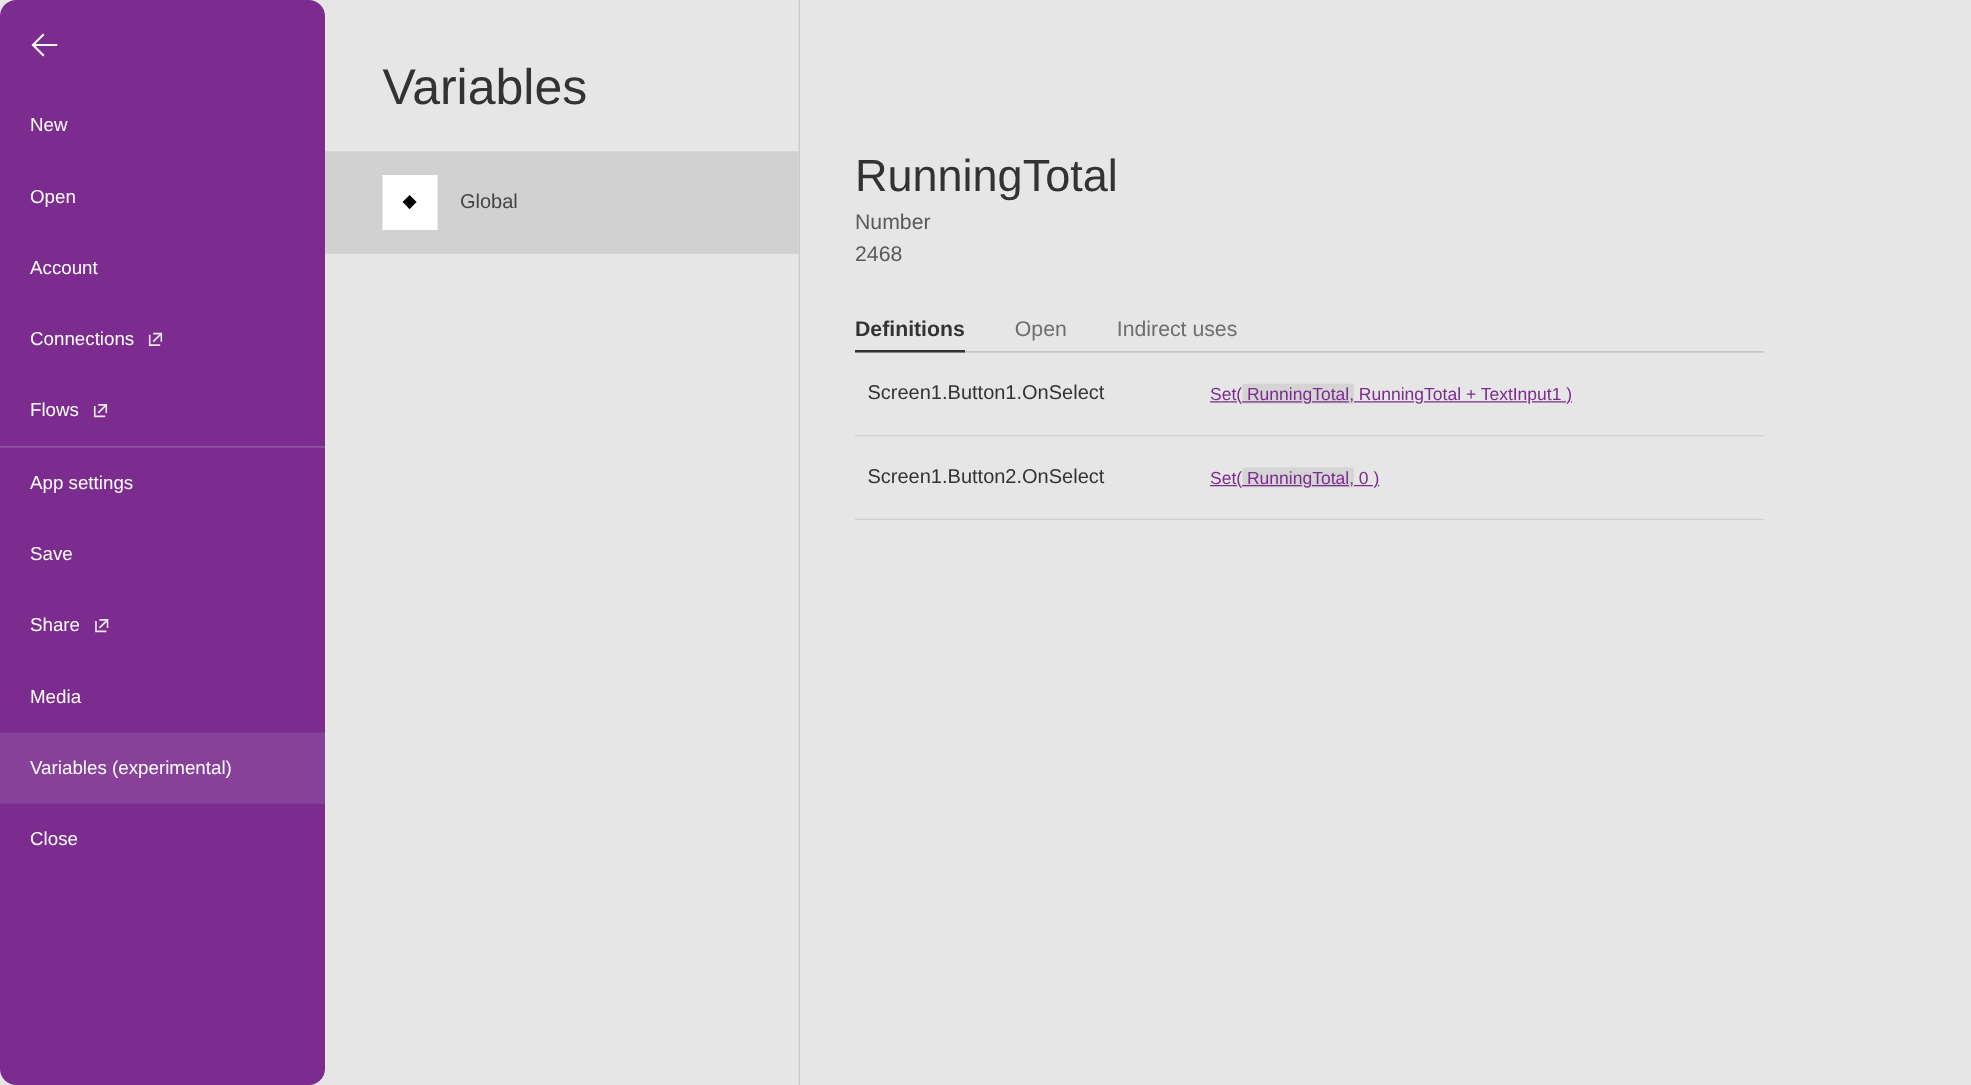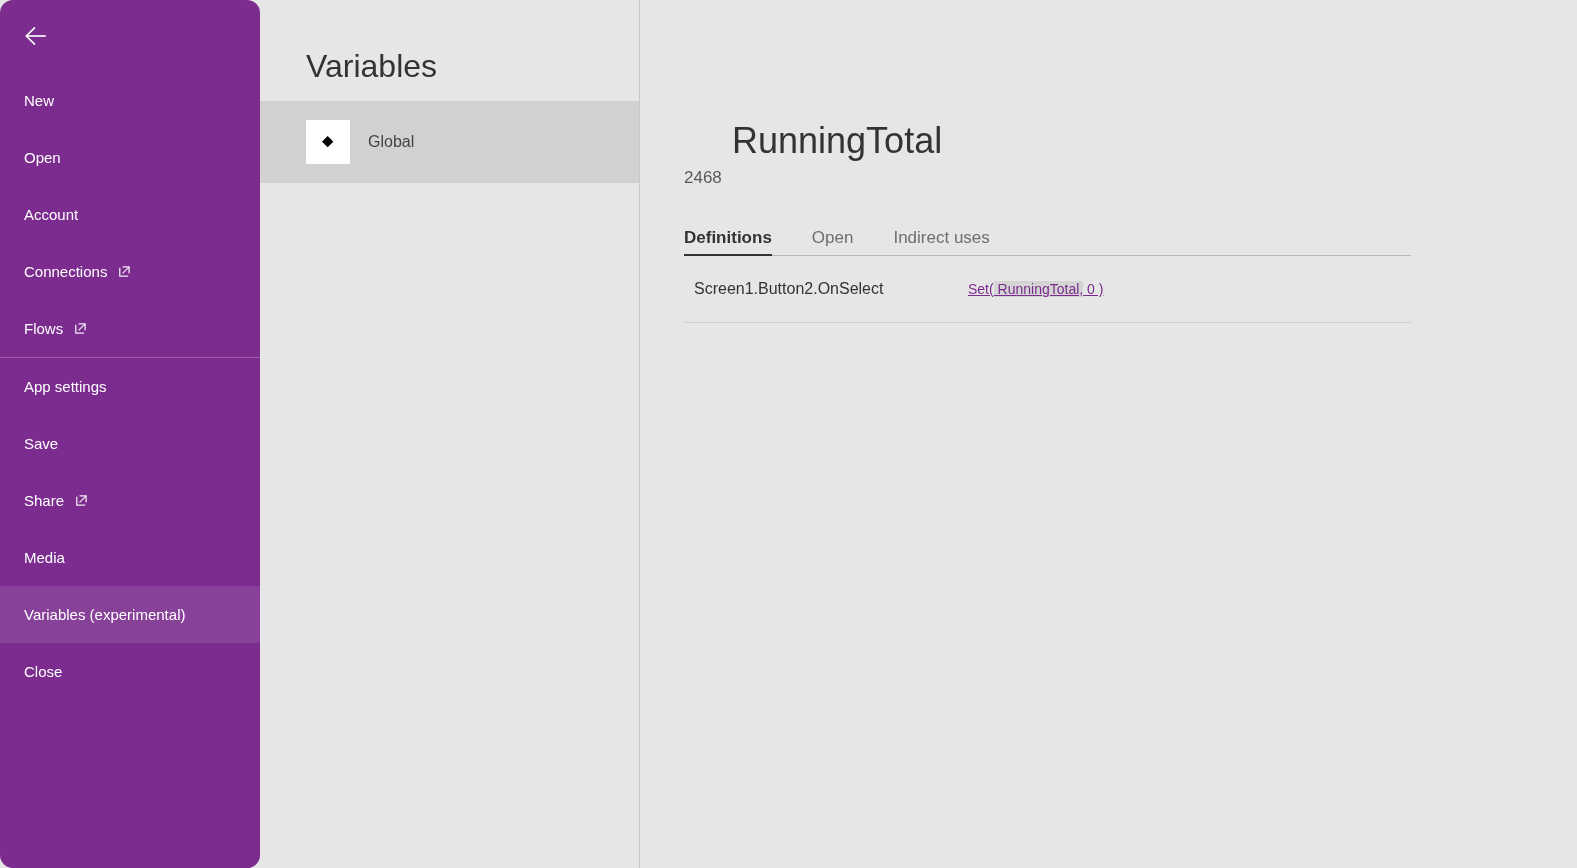--- a/index.html
+++ b/index.html
@@ -47,24 +47,24 @@
     
     .column {
       width: 380px;
       background: #e6e6e6;
       display: flex;
       flex-direction: column;
       border-right: 1px solid #c8c8c8;
       flex-shrink: 0;
     }
     .column-title {
-      font-size: 32px;
+      font-size: 40px;
       font-weight: 300;
       color: #333;
-      padding: 48px 0 16px 46px;
+      padding: 48px 0 28px 46px;
     }
     .scope-list { display: flex; flex-direction: column; }
     .scope-item {
       height: 82px;
       display: flex;
       align-items: center;
       padding-left: 46px;
       gap: 18px;
       cursor: pointer;
       font-size: 16px;
@@ -84,21 +84,20 @@
     
     .detail {
       flex: 1;
       background: #e6e6e6;
       padding: 120px 0 0 44px;
     }
     .var-name {
       font-size: 36px;
       font-weight: 300;
       color: #333;
-      margin-left: 48px;
     }
     .var-type, .var-value {
       font-size: 17px;
       color: #5a5a5a;
       margin-top: 6px;
     }
     .tabs {
       display: flex;
       gap: 40px;
       margin-top: 40px;
@@ -213,27 +212,32 @@
             <path d="M12 4 L16 8 L12 12 L8 8 Z M12 12 L16 16 L12 20 L8 16 Z M4 12 L8 8 L12 12 L8 16 Z M12 12 L16 8 L20 12 L16 16 Z" transform="scale(0.65) translate(6 6)"></path>
           </svg>
         </div>
         <span>Global</span>
       </div>
     </div>
 </div>
 
 <div class="detail">
   <div class="var-name">RunningTotal</div>
+  <div class="var-type">Number</div>
   <div class="var-value">2468</div>
 
   <div class="tabs" id="tabs-container">
       <div class="tab selected">Definitions</div>
       <div class="tab">Open</div>
       <div class="tab">Indirect uses</div>
     </div>
 
   <div class="def-table" id="defs-container">
       <div class="def-row">
+        <div class="def-path">Screen1.Button1.OnSelect</div>
+        <div class="def-formula"><span>Set(</span><span class="hl"> RunningTotal,</span><span> RunningTotal + TextInput1 )</span></div>
+      </div>
+      <div class="def-row">
         <div class="def-path">Screen1.Button2.OnSelect</div>
         <div class="def-formula"><span>Set(</span><span class="hl"> RunningTotal,</span><span> 0 )</span></div>
       </div>
     </div>
 </div>
 
 </body></html>

